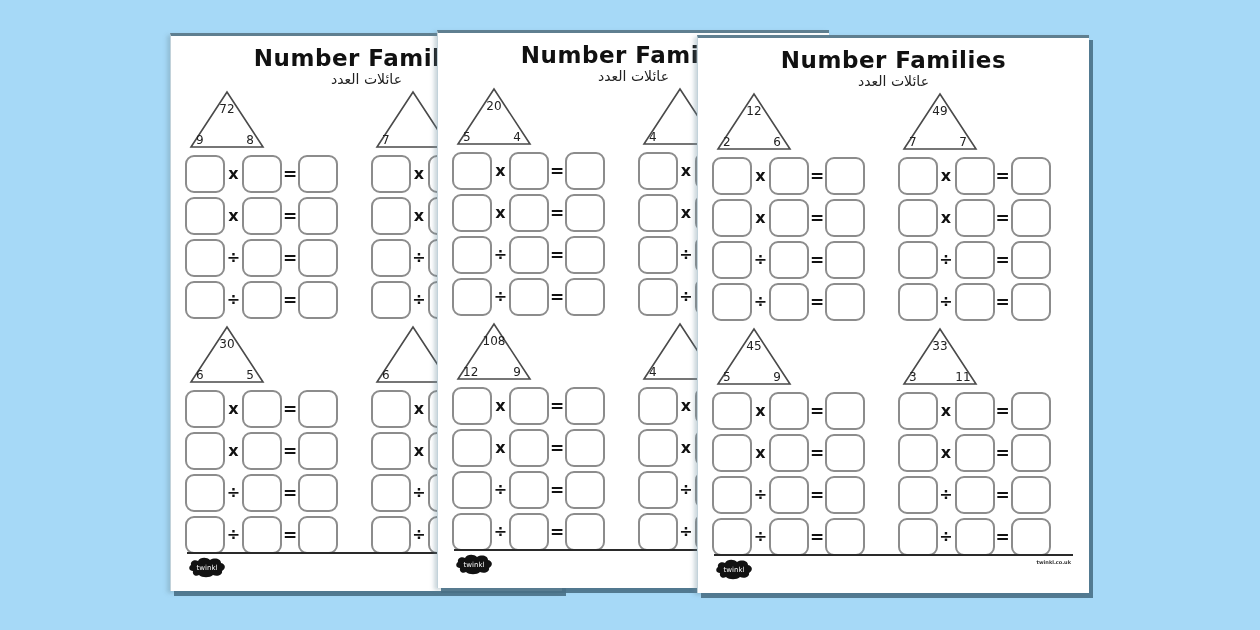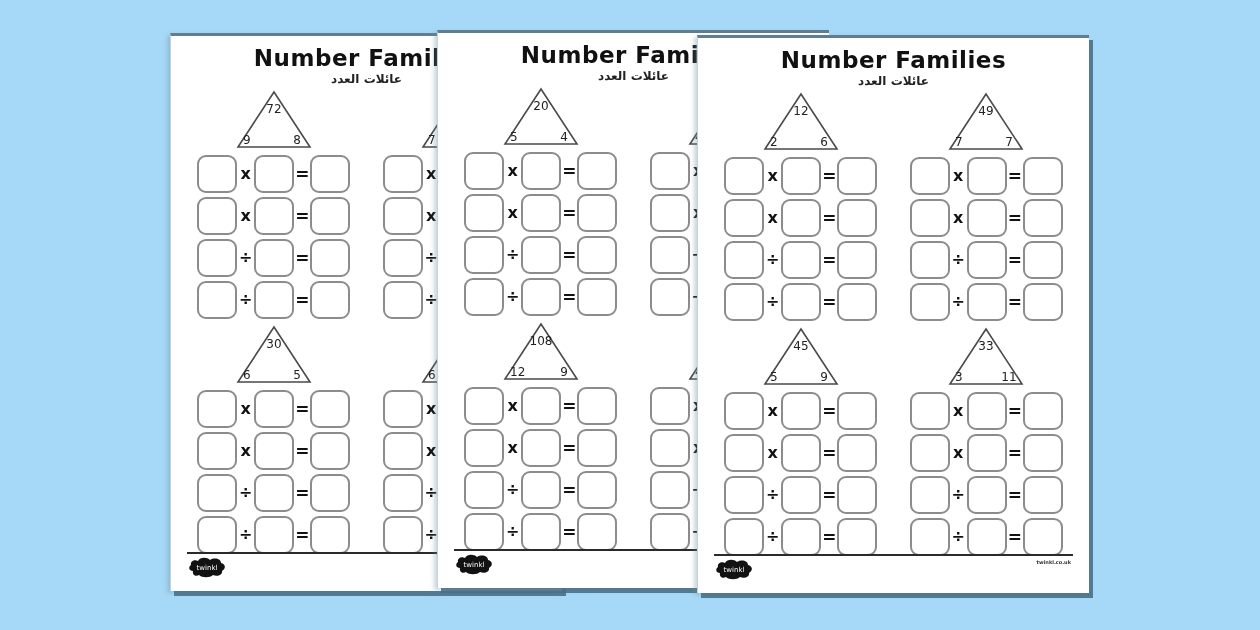--- a/index.html
+++ b/index.html
@@ -28,35 +28,35 @@
     text-align: center;
     font-size: 23px;
     font-weight: bold;
     color: #111;
     margin-top: 9px;
     letter-spacing: 0.5px;
     line-height: 26px;
   }
   .subtitle {
     text-align: center;
-    font-size: 12px;
-    font-weight: bold;
+    font-size: 14px;
+    font-weight: normal;
     color: #222;
     line-height: 17px;
     direction: rtl;
   }
 
   .grid {
     display: grid;
     grid-template-columns: 1fr 1fr;
     column-gap: 8px;
     row-gap: 4px;
     padding: 2px 14px 0 14px;
   }
-  .problem { display: flex; flex-direction: column; align-items: center; }
+  .problem { display: flex; flex-direction: column; align-items: flex-start; }
   .tri { width: 84px; height: 60px; margin-bottom: 3px; }
   .tri polygon { fill: none; stroke: #4a4a4a; stroke-width: 1.6; }
   .tri text {
     fill: #222;
     font-size: 12px;
     font-family: "DejaVu Sans", sans-serif;
   }
   .t-top { text-anchor: middle; }
   .t-right { text-anchor: middle; }
 

